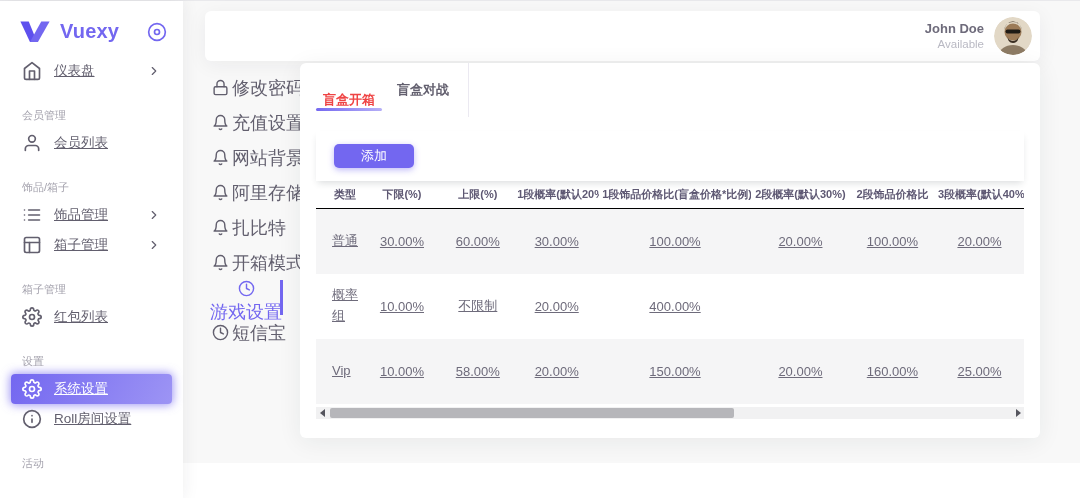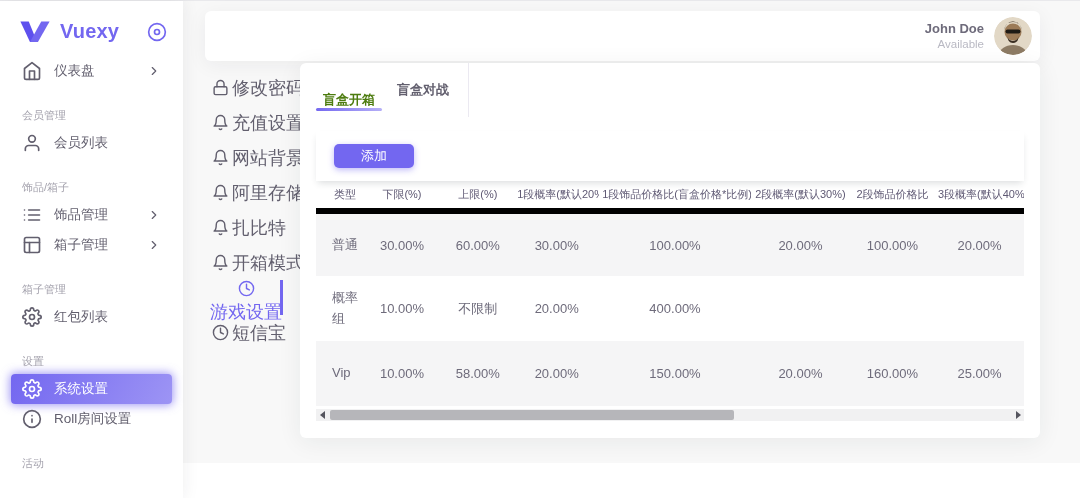--- a/index.html
+++ b/index.html
@@ -14,21 +14,21 @@
   .brand-name { font-size:20px; font-weight:700; color:#7367f0; margin-left:10px; letter-spacing:.2px; }
   .collapse-toggle { margin-left:auto; width:20px; height:20px; color:#7367f0; cursor:pointer; }
   .nav { padding-top:0; }
   .section-label { margin:22px 0 6px 22px; font-size:11px; color:#a5a3ae; height:14px; line-height:14px; }
   .nav-item { height:30px; margin:0 11px; padding:0 11px; border-radius:4px; display:flex; align-items:center; font-size:13.5px; color:#625f6e; cursor:pointer; }
   .nav-item + .nav-item { margin-top:0; }
   .nav-item .icon { width:20px; height:20px; margin-right:12px; color:#625f6e; flex-shrink:0; }
   .nav-item .chev { margin-left:auto; width:14px; height:14px; color:#625f6e; }
   .nav-item.active { background:linear-gradient(118deg,#7367f0,rgba(115,103,240,.7)); color:#fff; box-shadow:0 0 10px 1px rgba(115,103,240,.7); }
   .nav-item.active .icon { color:#fff; }
-  .nav-label { white-space:nowrap; }
+  .nav-label { white-space:nowrap;text-decoration:underline; }
 
   
   .main { flex:1; background:#f8f8f8; height:462px; padding-top:10px; }
   .header-card { margin:0 40px 0 22px; height:50px; background:#fff; border-radius:6px;
                  box-shadow:0 4px 20px rgba(34,41,47,.06); display:flex; align-items:center;
                  justify-content:flex-end; padding:0 8px; }
   .user-info { text-align:right; margin-right:10px; line-height:1.25; }
   .user-name { font-size:13px; font-weight:700; color:#6e6b7b; }
   .user-status { font-size:11.5px; color:#b9b9c3; }
   .avatar { width:38px; height:38px; border-radius:50%; overflow:hidden; cursor:pointer; flex-shrink:0; }
@@ -41,34 +41,34 @@
   .menu-item .icon { width:17px; height:17px; color:#625f6e; flex-shrink:0; }
   .menu-item.active { color:#7367f0; border-right:3px solid #7367f0;flex-direction:column; }
   .menu-item.active .icon { color:#7367f0; }
   .menu-item span { white-space:nowrap; }
 
   
   .content-card { flex:1; margin-right:40px; background:#fff; border-radius:6px; box-shadow:0 4px 24px rgba(34,41,47,.07); height:375px; overflow:hidden; }
   .tabs-row { height:54px; padding:0 16px; display:flex; align-items:stretch; }
   .tabs { display:flex; border-right:1px solid #ebe9f1; padding-right:4px; }
   .tab { position:relative; display:flex; align-items:center; padding:0 7px; margin-right:8px; font-size:13px; font-weight:600; color:#625f6e; cursor:pointer; white-space:nowrap; }
-  .tab.active { color:#4d7c0f;margin-top:20px; }
+  .tab.active { color:#ef4444;margin-top:20px; }
   .tab.active::after { content:""; position:absolute; left:0; right:0; bottom:6px; height:3px; border-radius:2px;
                        background:linear-gradient(30deg,#7367f0,rgba(115,103,240,.5)); }
 
   .toolbar { margin:14px 16px 0; padding:13px 18px; background:#fff; box-shadow:0 4px 7px -2px rgba(34,41,47,.16); position:relative; z-index:1; }
   .add-btn { background:#7367f0; color:#fff; border:none; border-radius:5px; height:24px; padding:0 27px; font-size:13px;
              font-family:inherit; cursor:pointer; box-shadow:0 2px 6px rgba(115,103,240,.45); }
 
   .table-wrap { margin:0 16px; }
   table { width:100%; border-collapse:collapse; table-layout:fixed; }
-  thead th { font-size:11px; font-weight:400; color:#5e5873; padding:6px 3px; border-bottom:6px solid #000000;
+  thead th { font-size:11px; font-weight:700; color:#5e5873; padding:6px 3px; border-bottom:1px solid #000000;
              text-align:center; white-space:nowrap; overflow:hidden; }
   thead th.col-type { text-align:left; padding-left:18px; }
-  tbody td { height:65px; font-size:13px; color:#6e6b7b; text-align:center; padding:0 3px; }
+  tbody td { height:65px; font-size:13px; color:#6e6b7b; text-align:center; padding:0 3px;text-decoration:underline; }
   tbody tr:nth-child(odd) { background:#f5f5f6; }
   td.type-cell { text-align:left; padding-left:16px; word-break:break-all; line-height:1.6; }
 
   
   .hscroll { margin:3px 16px 0; height:12px; display:flex; align-items:center; background:#f1f1f2; }
   .hs-arrow { width:12px; height:12px; display:flex; align-items:center; justify-content:center; cursor:pointer; flex-shrink:0; }
   .tri-left  { width:0; height:0; border-top:4px solid transparent; border-bottom:4px solid transparent; border-right:5px solid #55555e; }
   .tri-right { width:0; height:0; border-top:4px solid transparent; border-bottom:4px solid transparent; border-left:5px solid #55555e; }
   .hs-track { flex:1; height:12px; position:relative; }
   .hs-thumb { position:absolute; left:2px; top:1px; height:10px; width:59%; background:#b6b6ba; border-radius:2px; cursor:grab; }

